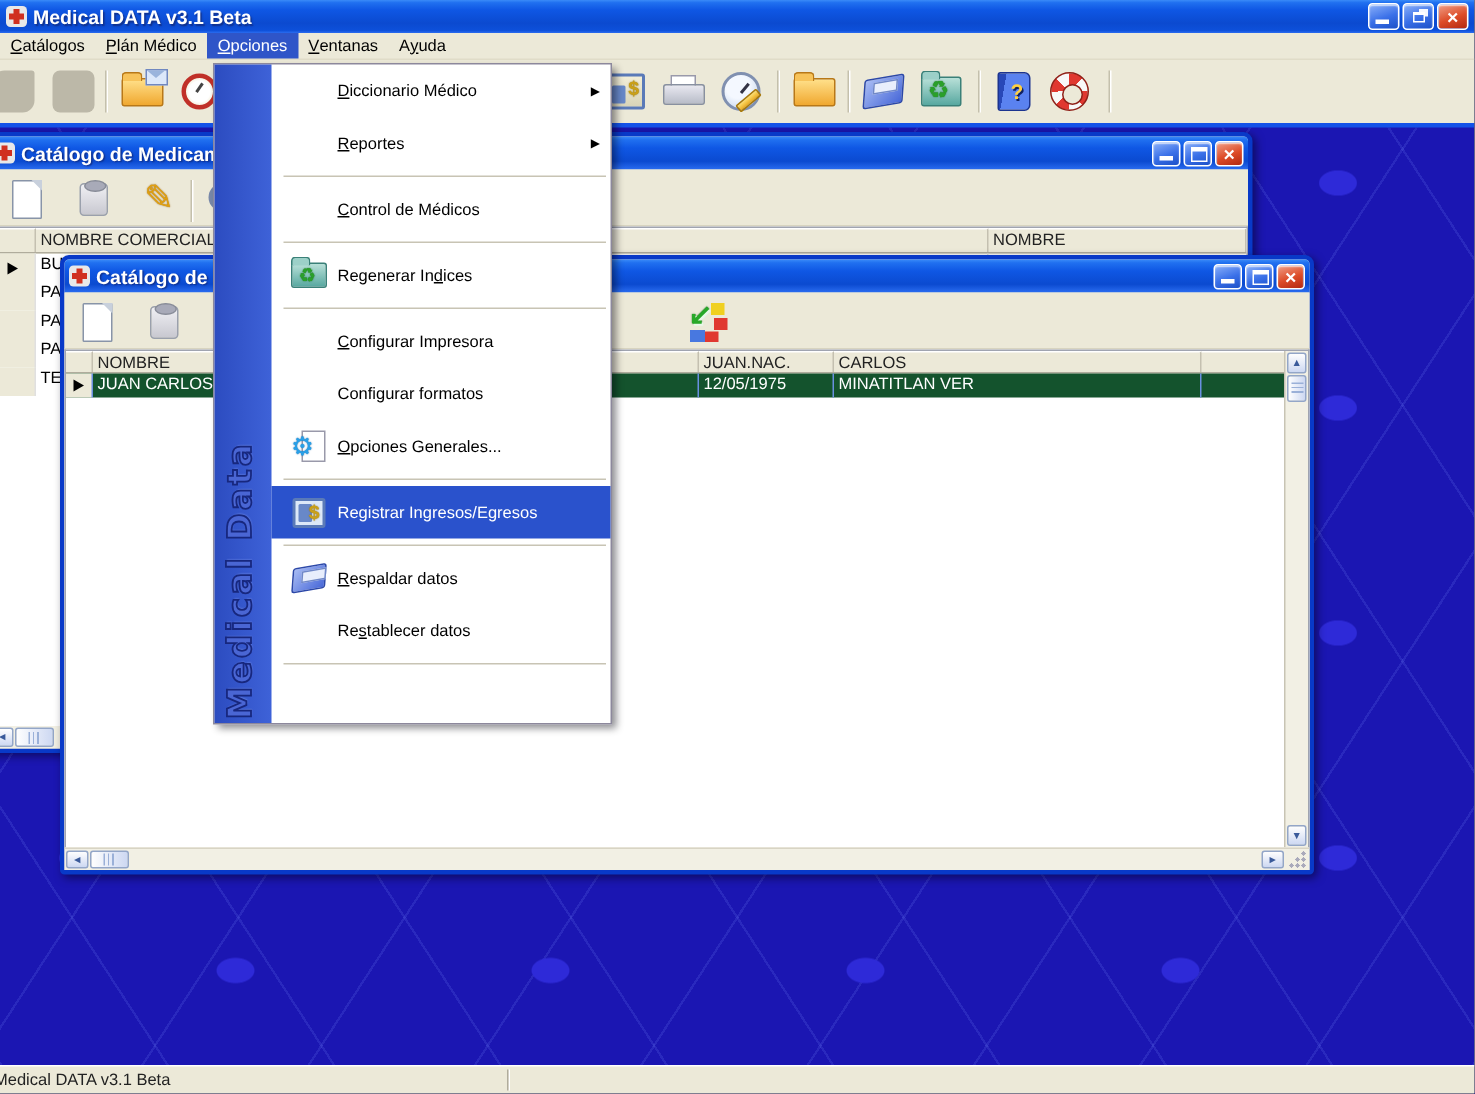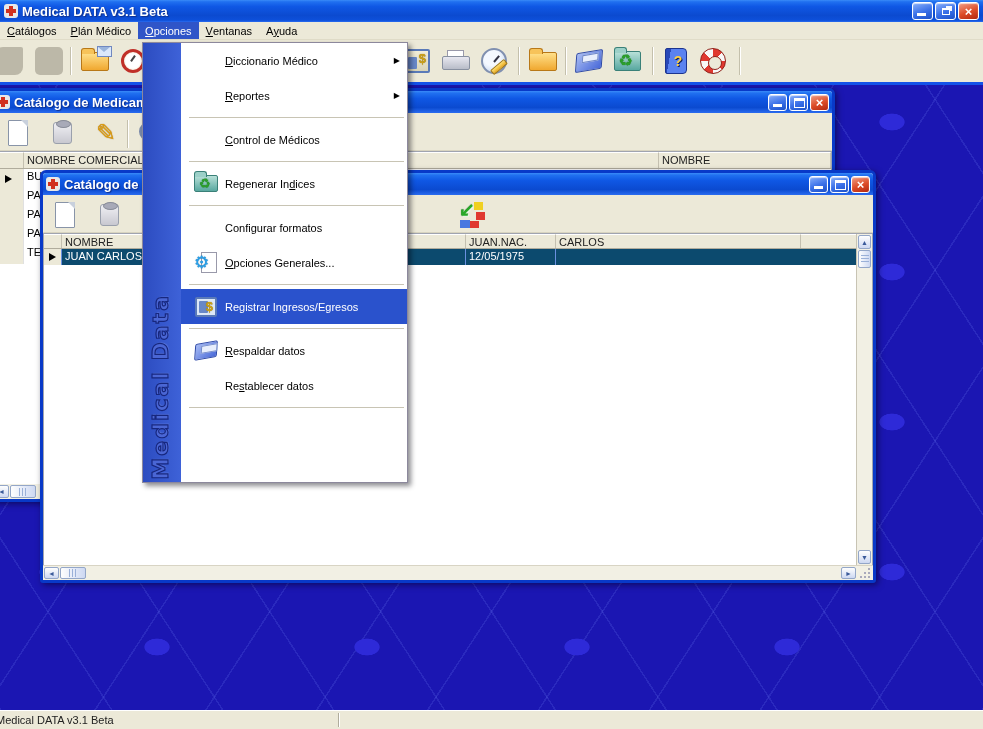--- a/index.html
+++ b/index.html
@@ -111,21 +111,21 @@
   .ctitle .titletext{font-size:13px;}
   .ctoolbar{height:38px;flex:0 0 auto;position:relative;background:#ece9d8;border-bottom:1px solid #d8d4c0;}
   .ctoolbar .tbtn{top:4px;}
   .cgrid{flex:1 1 auto;background:#fff;position:relative;overflow:hidden;border:1px solid #a0a4b0;border-bottom:none;}
 
   
   .gh{display:flex;background:#ece9d8;border-bottom:1px solid #b0ac9c;font-size:11px;color:#222;}
   .gh .c{padding:1px 3px;border-right:1px solid #c4c0b0;border-top:1px solid #fff;white-space:nowrap;overflow:hidden;}
   .gr{display:flex;font-size:11px;white-space:nowrap;}
   .gr .c{padding:1px 3px;border-right:1px solid #e0e0e0;overflow:hidden;}
-  .gr.sel{background:#0c4a6e;color:#fff;}
+  .gr.sel{background:#14532d;color:#fff;}
   .gr.sel .c{border-right-color:#6a90e0;}
   .selcell{background:#ece9d8;border-right:1px solid #b0ac9c;display:flex;align-items:center;justify-content:center;flex:0 0 auto;}
   .rowptr{width:0;height:0;border-left:7px solid #000;border-top:4px solid transparent;border-bottom:4px solid transparent;}
 
   
   .sbtn{position:absolute;background:linear-gradient(#fefefe,#cdd8f2);border:1px solid #93a6c8;border-radius:2px;
     color:#3a5a9a;font-size:7px;display:flex;align-items:center;justify-content:center;line-height:1;}
   .sthumb{position:absolute;background:linear-gradient(90deg,#fefefe,#cdd8f2);border:1px solid #93a6c8;border-radius:2px;
     display:flex;align-items:center;justify-content:center;}
   .sthumb .grip{width:8px;height:8px;background:repeating-linear-gradient(90deg,#9ab0d8 0 1px,rgba(0,0,0,0) 1px 3px);}
@@ -363,20 +363,21 @@
           <span class="c" style="width:90px">JUAN.NAC.</span>
           <span class="c" style="width:245px">CARLOS</span>
           <span class="c" style="flex:1"></span>
         </div>
         <div class="gr sel" style="height:16px">
           <span class="c selcell" style="width:18px">
               <span class="rowptr"></span>
             </span>
           <span class="c" style="width:404px">JUAN CARLOS</span>
           <span class="c" style="width:90px">12/05/1975</span>
+          <span class="c" style="width:245px">MINATITLAN VER</span>
           <span class="c" style="flex:1"></span>
         </div>
 
         <div class="strack" style="right:0;top:0;bottom:0;width:16px;border-left:1px solid #c8c4b4">
           <span class="sbtn" style="left:1px;top:1px;width:13px;height:14px">▲</span>
           <span class="sthumb" style="left:1px;top:16px;width:13px;height:18px">
               <span class="grip" style="transform:rotate(90deg)"></span>
             </span>
           <span class="sbtn" style="left:1px;bottom:1px;width:13px;height:14px">▼</span>
         </div>
@@ -424,20 +425,24 @@
               <span class="g" style="font-size:13px;line-height:17px">♻</span>
             </span>
           </span>
         <span>Regenerar In<u>d</u>ices</span>
       </div>
       <div class="msep">
           <hr>
         </div>
       <div class="mi">
         <span class="slot"></span>
+        <span><u>C</u>onfigurar Impresora</span>
+      </div>
+      <div class="mi">
+        <span class="slot"></span>
         <span>Configurar formatos</span>
       </div>
       <div class="mi">
         <span class="slot">
             <span class="i-gear">
               <span class="g">⚙</span>
             </span>
           </span>
         <span><u>O</u>pciones Generales...</span>
       </div>

